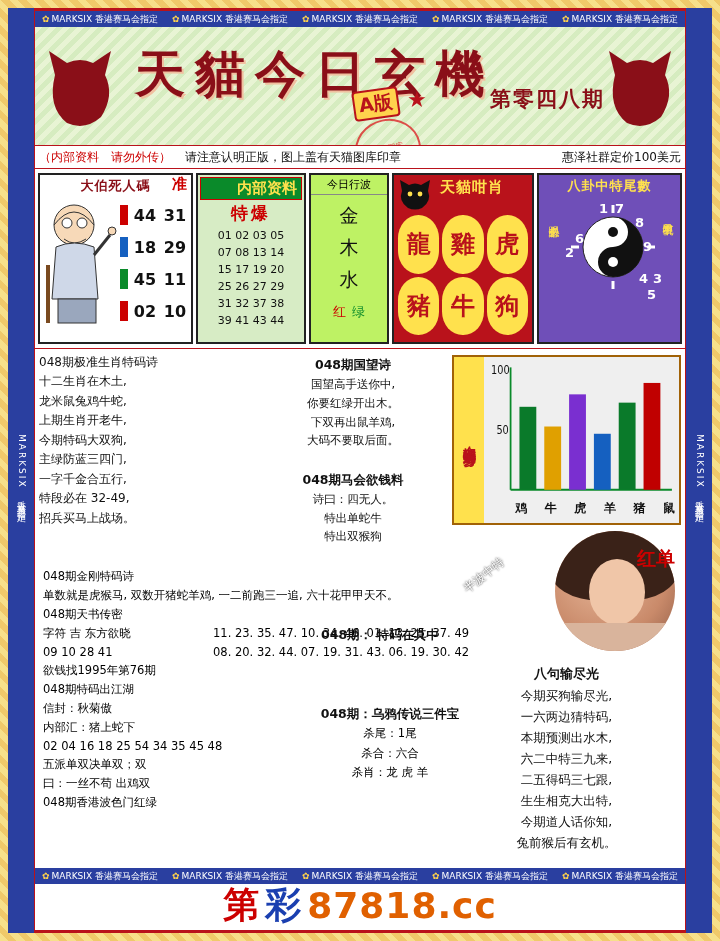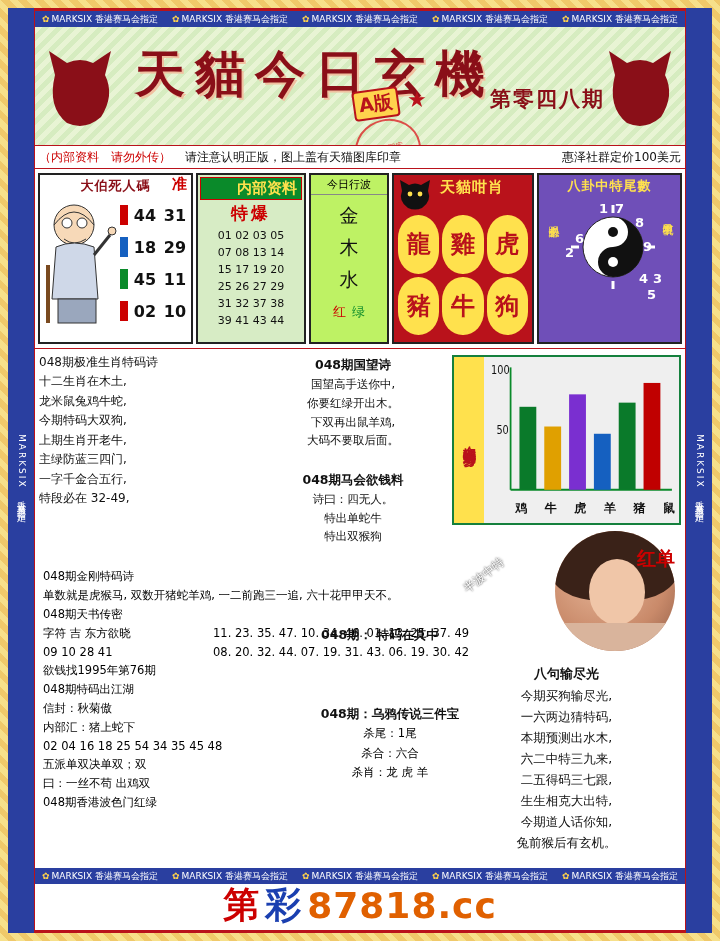--- a/index.html
+++ b/index.html
@@ -157,21 +157,21 @@
     height:432px;box-sizing:border-box;
   }
   .col-left{width:215px;font-size:12px;line-height:1.62;color:#111;}
   .col-mid{width:190px;font-size:11.5px;line-height:1.62;color:#111;text-align:center;}
   .col-right{flex:1;}
   .hdr{color:#111;}
   .red{color:#c00;}
   .mid-title{font-weight:bold;font-size:12.5px;color:#111;margin-top:2px;}
 
   .chart-box{
-    border:2px solid #15803d;background:#e9e9e9;
+    border:2px solid #a16207;background:#e9e9e9;
     display:flex;height:170px;box-sizing:border-box;margin-top:2px;
   }
   .chart-label{
     width:30px;background:#ffe14d;color:#b9121b;font-size:13px;font-weight:bold;
     display:flex;align-items:center;justify-content:center;
     writing-mode:vertical-rl;text-orientation:upright;letter-spacing:1px;
   }
   .chart-area{flex:1;position:relative;background:#efefef;}
   .chart-svg{width:100%;height:100%;}
 
@@ -394,25 +394,26 @@
         <span class="b5-num" style="left:104px;top:64px">9</span>
       </div>
     </div>
 
     <div class="main">
 
       <div class="col-left">
         <div class="hdr">048期极准生肖特码诗</div>
         <div>十二生肖在木土,</div>
         <div>龙米鼠兔鸡牛蛇,</div>
+        <div>上期生肖开老牛,</div>
         <div>今期特码大双狗,</div>
-        <div>上期生肖开老牛,</div>
         <div>主绿防蓝三四门,</div>
         <div>一字千金合五行,</div>
         <div>特段必在 32-49,</div>
+        <div>招兵买马上战场。</div>
       </div>
 
       <div class="col-mid">
         <div class="mid-title">048期国望诗</div>
         <div>国望高手送你中,</div>
         <div>你要红绿开出木。</div>
         <div>下双再出鼠羊鸡,</div>
         <div>大码不要取后面。</div>
         <div class="mid-title" style="margin-top:20px">048期马会欲钱料</div>
         <div>诗曰：四无人。</div>

